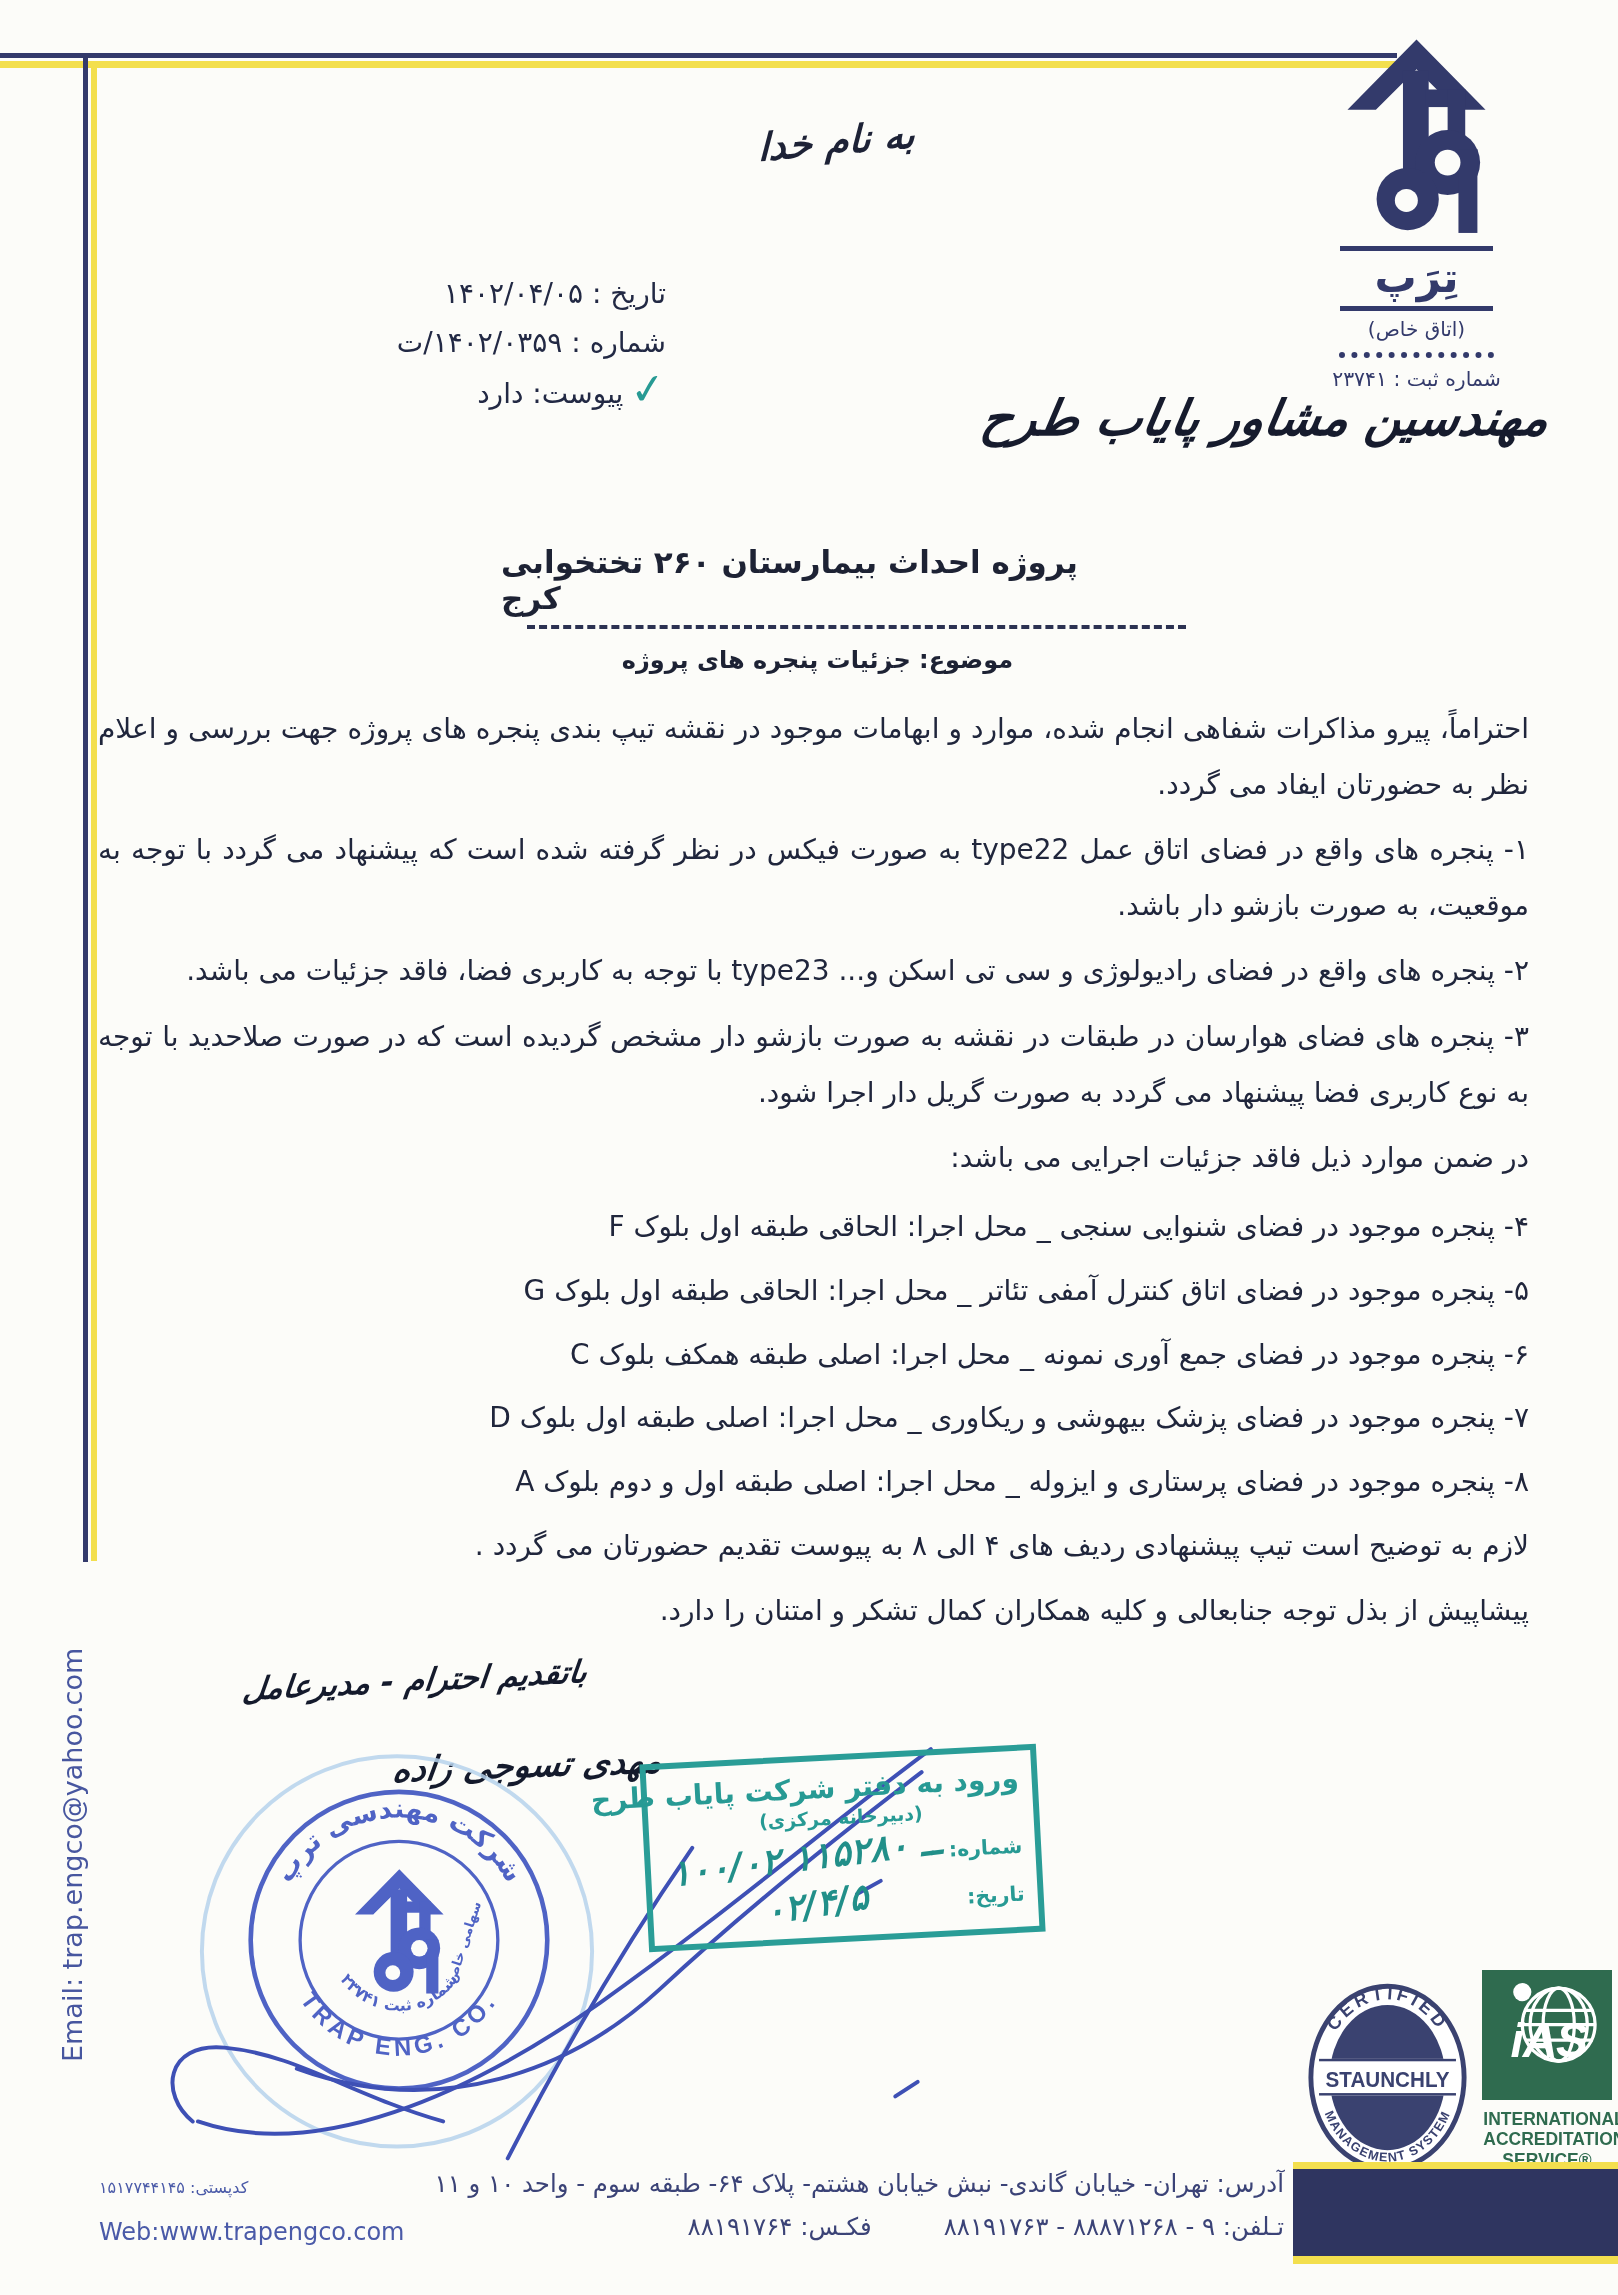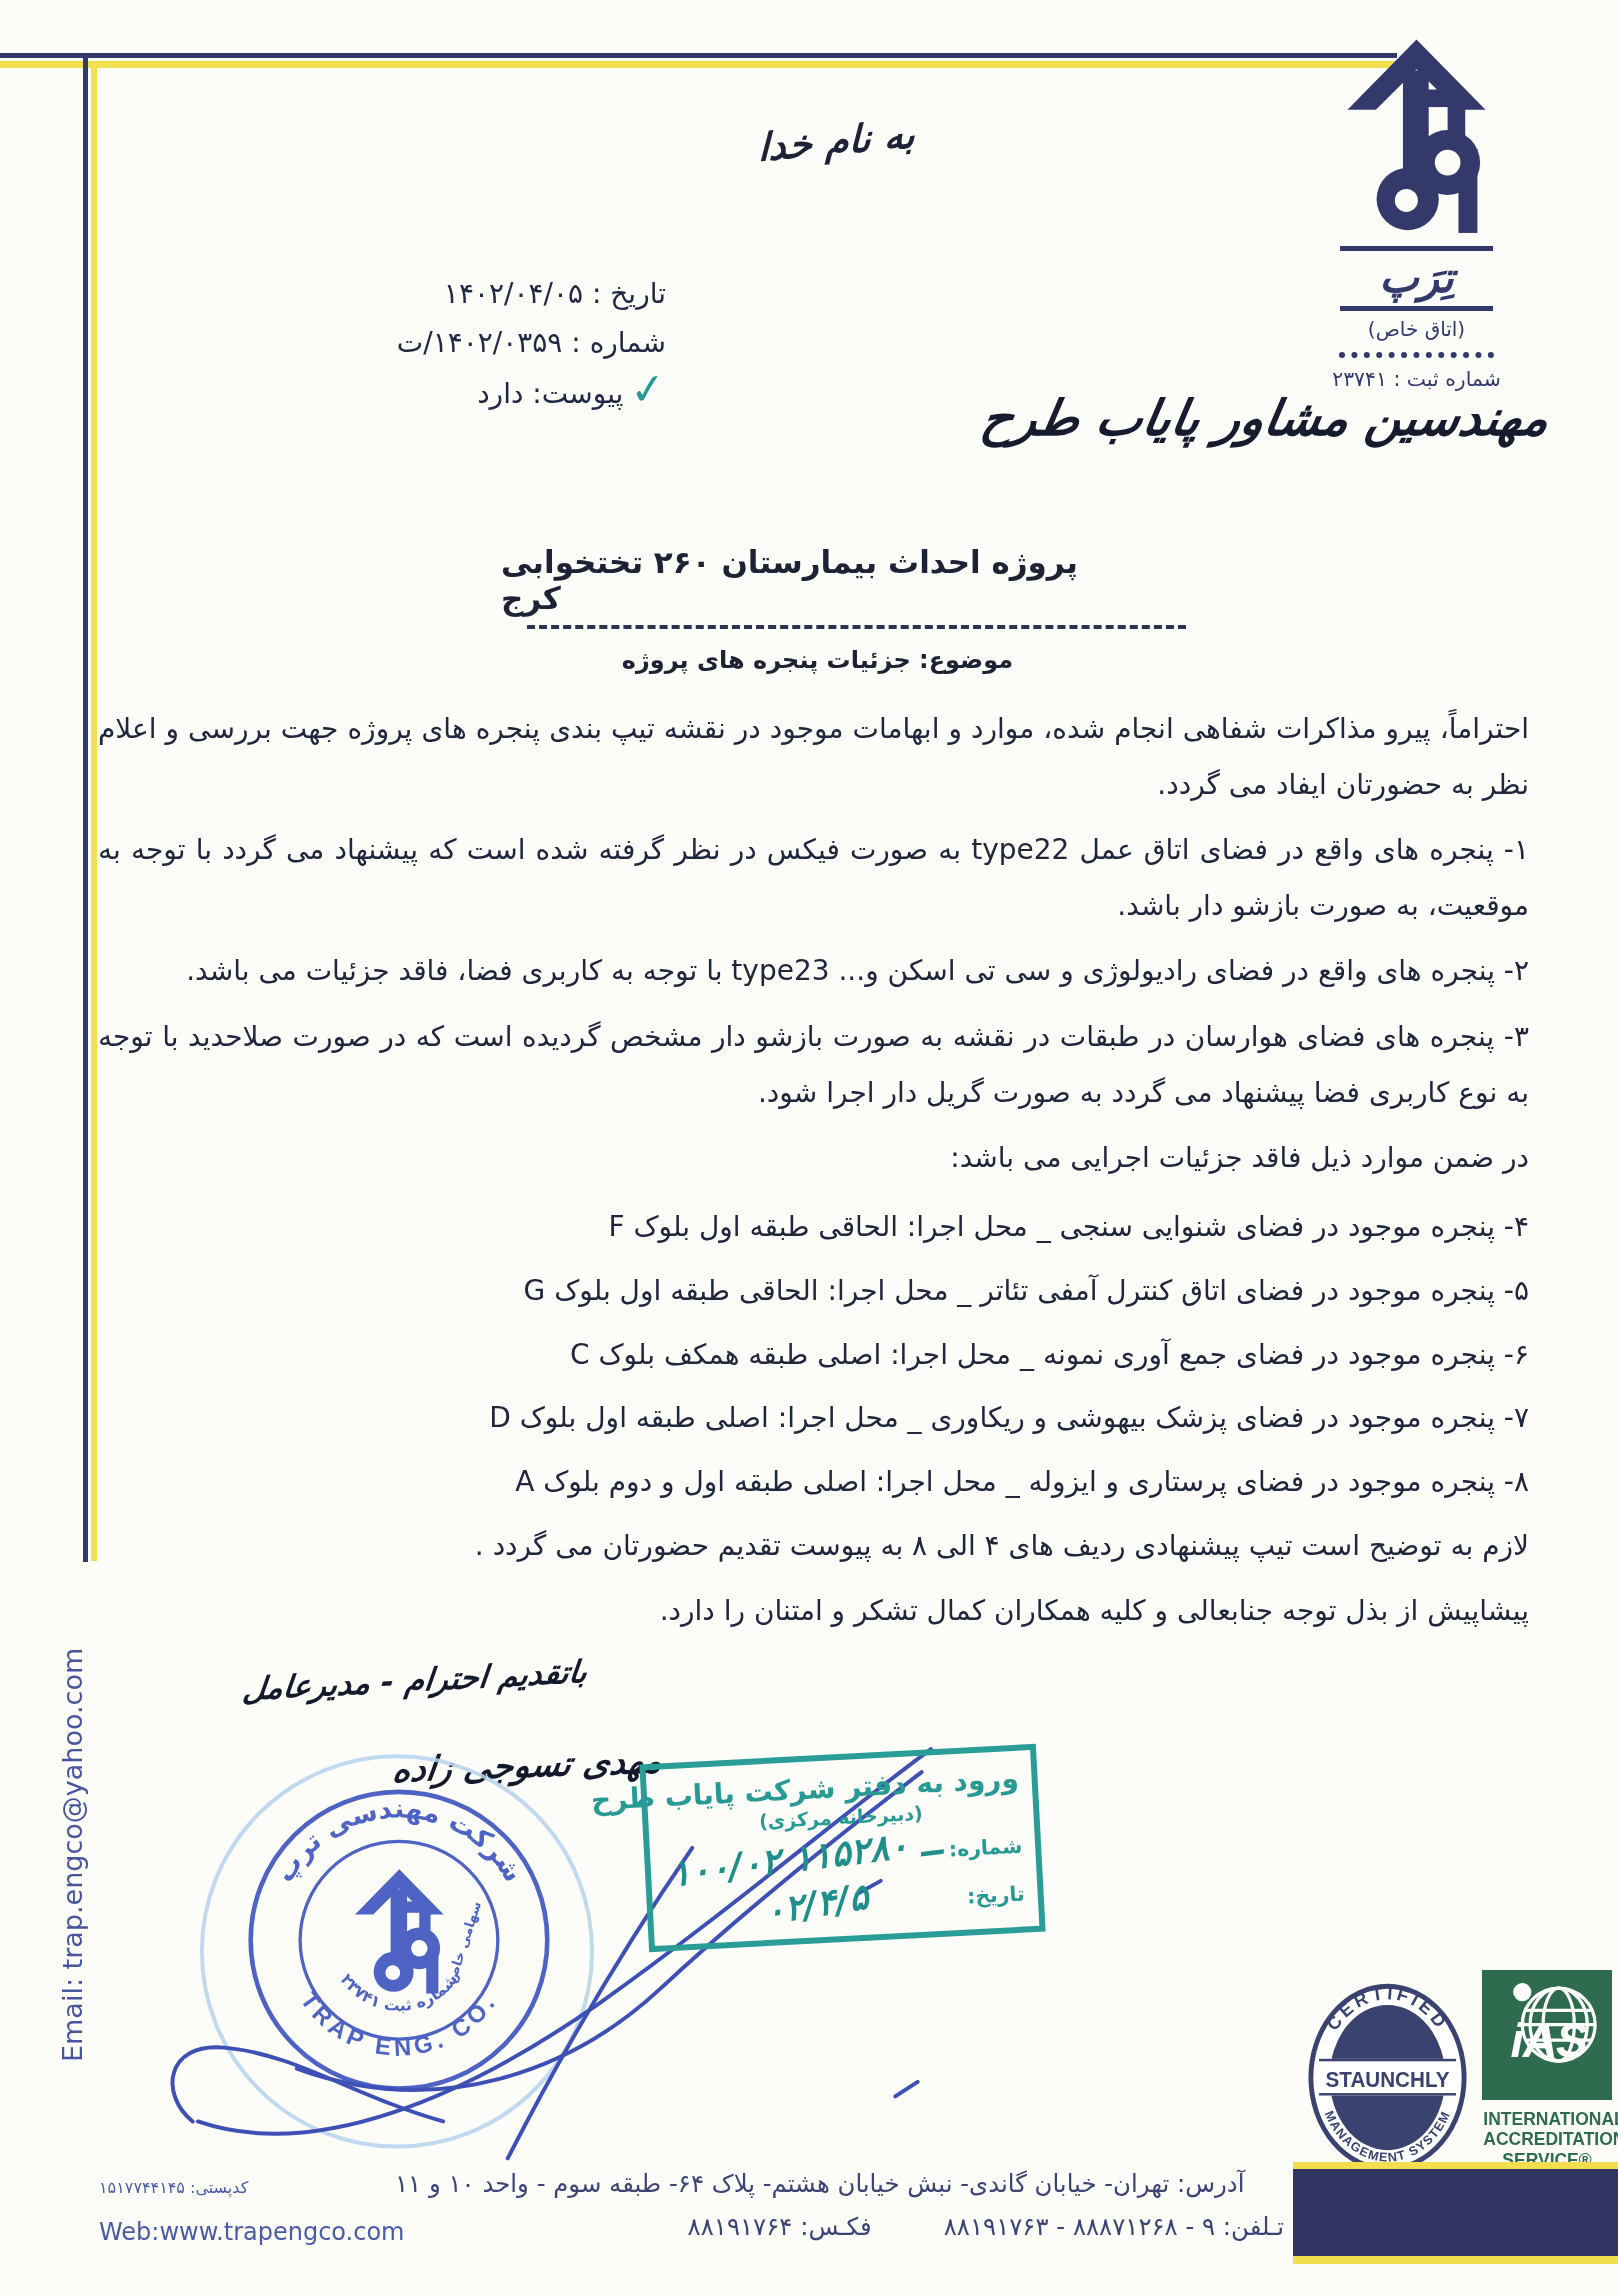--- a/index.html
+++ b/index.html
@@ -10,21 +10,21 @@
   
   .bt-navy{left:0;top:53px;width:1397px;height:5.3px;background:#333a6b;}
   .bt-yellow{left:0;top:61px;width:1397px;height:6.6px;background:#f3df4e;}
   .bl-navy{left:83px;top:53px;width:4.6px;height:1509px;background:#333a6b;}
   .bl-yellow{left:91px;top:61px;width:6px;height:1500px;background:#f3df4e;}
 
   
   .logo-block{left:1301px;top:34px;width:231px;display:flex;flex-direction:column;align-items:center;}
   .logo-rule{width:153px;height:4.6px;background:#333a6b;margin-top:9.2px;}
   .logo-rule2{width:153px;height:4.6px;background:#333a6b;margin-top:5.3px;}
-  .logo-name{font-size:42px;font-weight:bold;color:#333a6b;margin-top:4px;line-height:1.1;font-style:italic;}
+  .logo-name{font-size:42px;font-weight:bold;color:#333a6b;margin-top:4px;line-height:1.1;}
   .logo-type{font-size:20px;color:#333a6b;margin-top:6.6px;direction:rtl;}
   .logo-dots{width:155px;border-top:6.6px dotted #333a6b;margin-top:10.5px;}
   .logo-reg{font-size:20.4px;color:#333a6b;margin-top:9.2px;direction:rtl;white-space:nowrap;}
 
   
   .bismillah{left:672px;top:119px;width:329px;text-align:center;font-size:38px;font-weight:600;
              font-style:italic;transform:rotate(-5deg) skewX(-6deg);color:#1d2236;}
 
   
   .meta{left:244px;top:277px;width:422px;direction:rtl;font-size:28px;color:#222944;}
@@ -75,21 +75,21 @@
   
   .staunchly{left:1306px;top:1982px;width:163px;height:192px;}
   .ias{left:1480px;top:1970px;width:134px;text-align:center;}
   .ias-lines{color:#2f6b4f;font-weight:bold;font-size:18.4px;line-height:1.12;margin-top:6.6px;
              font-family:"Liberation Sans",sans-serif;transform:scaleX(.95);}
 
   
   .f-ybar-top{left:1293px;top:2162px;width:326px;height:7.2px;background:#f3df4e;}
   .f-navy{left:1293px;top:2169px;width:326px;height:87px;background:#2f3560;}
   .f-ybar-bot{left:1293px;top:2256px;width:326px;height:8px;background:#f3df4e;}
-  .f-address{left:395px;top:2169px;width:889px;direction:rtl;text-align:left;font-size:24.4px;
+  .f-address{left:395px;top:2169px;width:889px;direction:rtl;text-align:right;font-size:24.4px;
              color:#3b4377;white-space:nowrap;}
   .f-line2{left:395px;top:2212px;width:889px;direction:rtl;display:flex;gap:72px;font-size:24.4px;
            color:#3b4377;white-space:nowrap;}
   .f-postal{left:99px;top:2178px;font-size:16px;color:#4a5aa8;direction:rtl;white-space:nowrap;}
   .f-web{left:99px;top:2218px;font-size:24px;color:#4a5aa8;white-space:nowrap;}
 </style>
 </head>
 <body>
 
 <svg width="0" height="0" style="position:absolute" aria-hidden="true">

